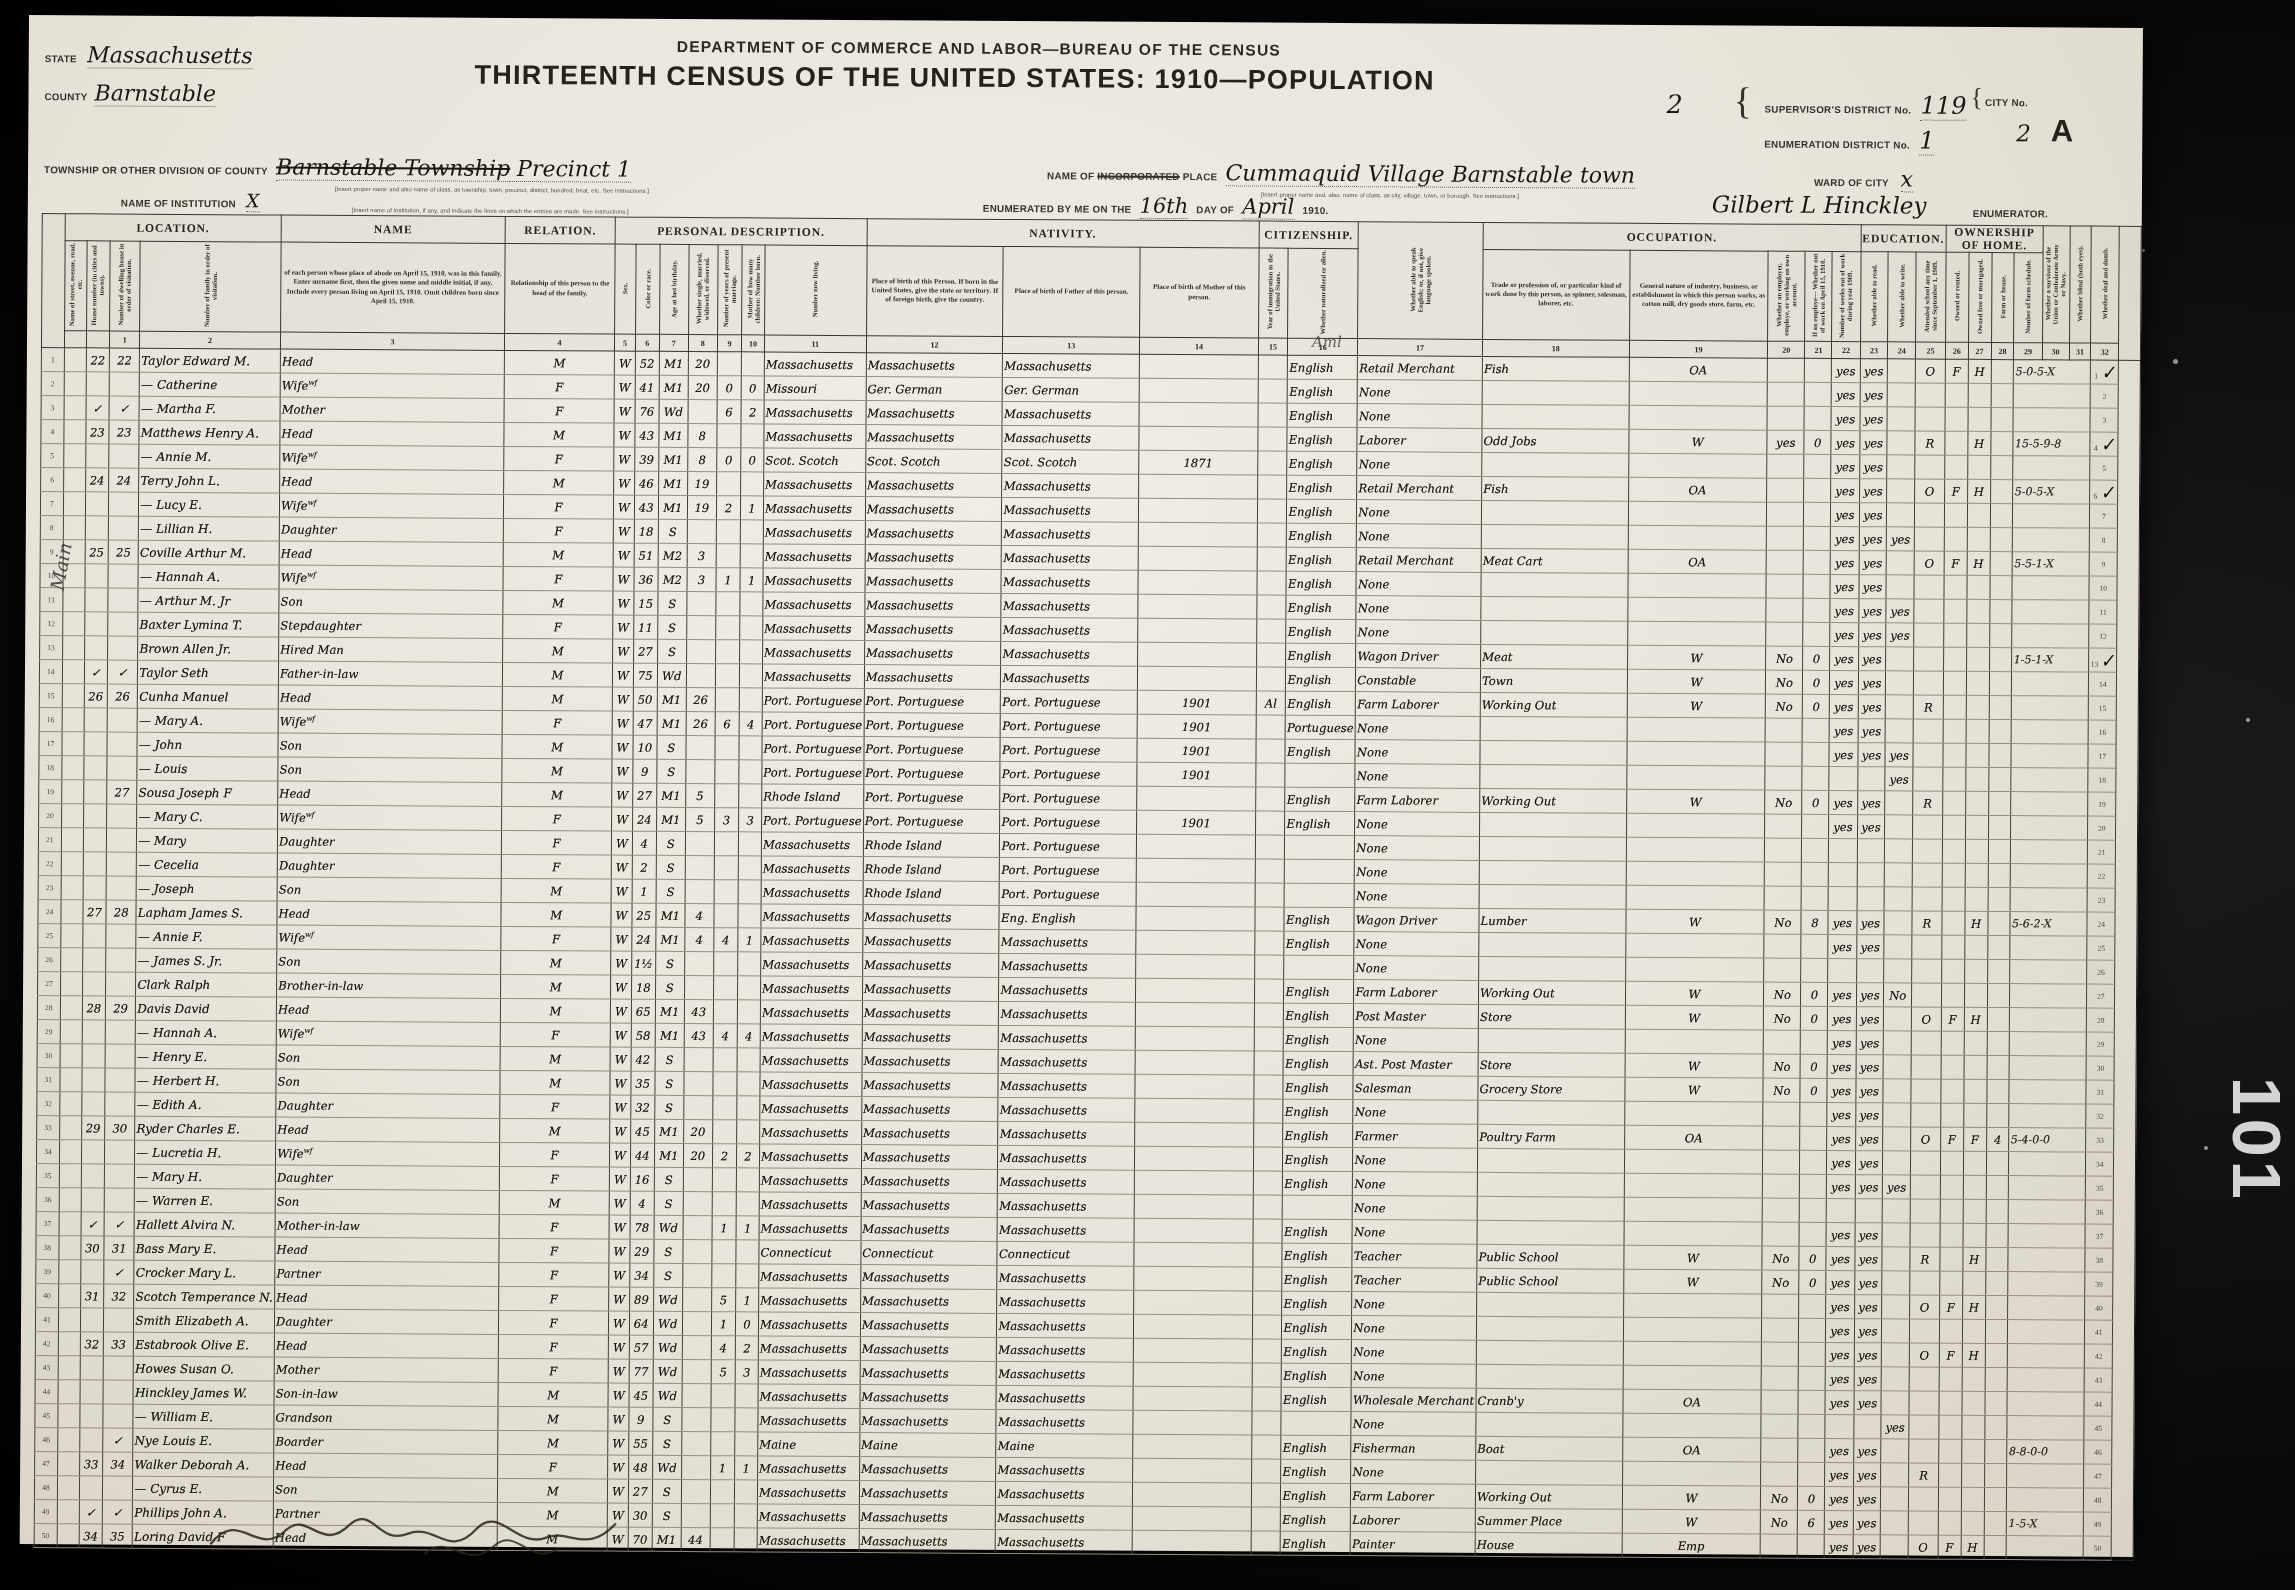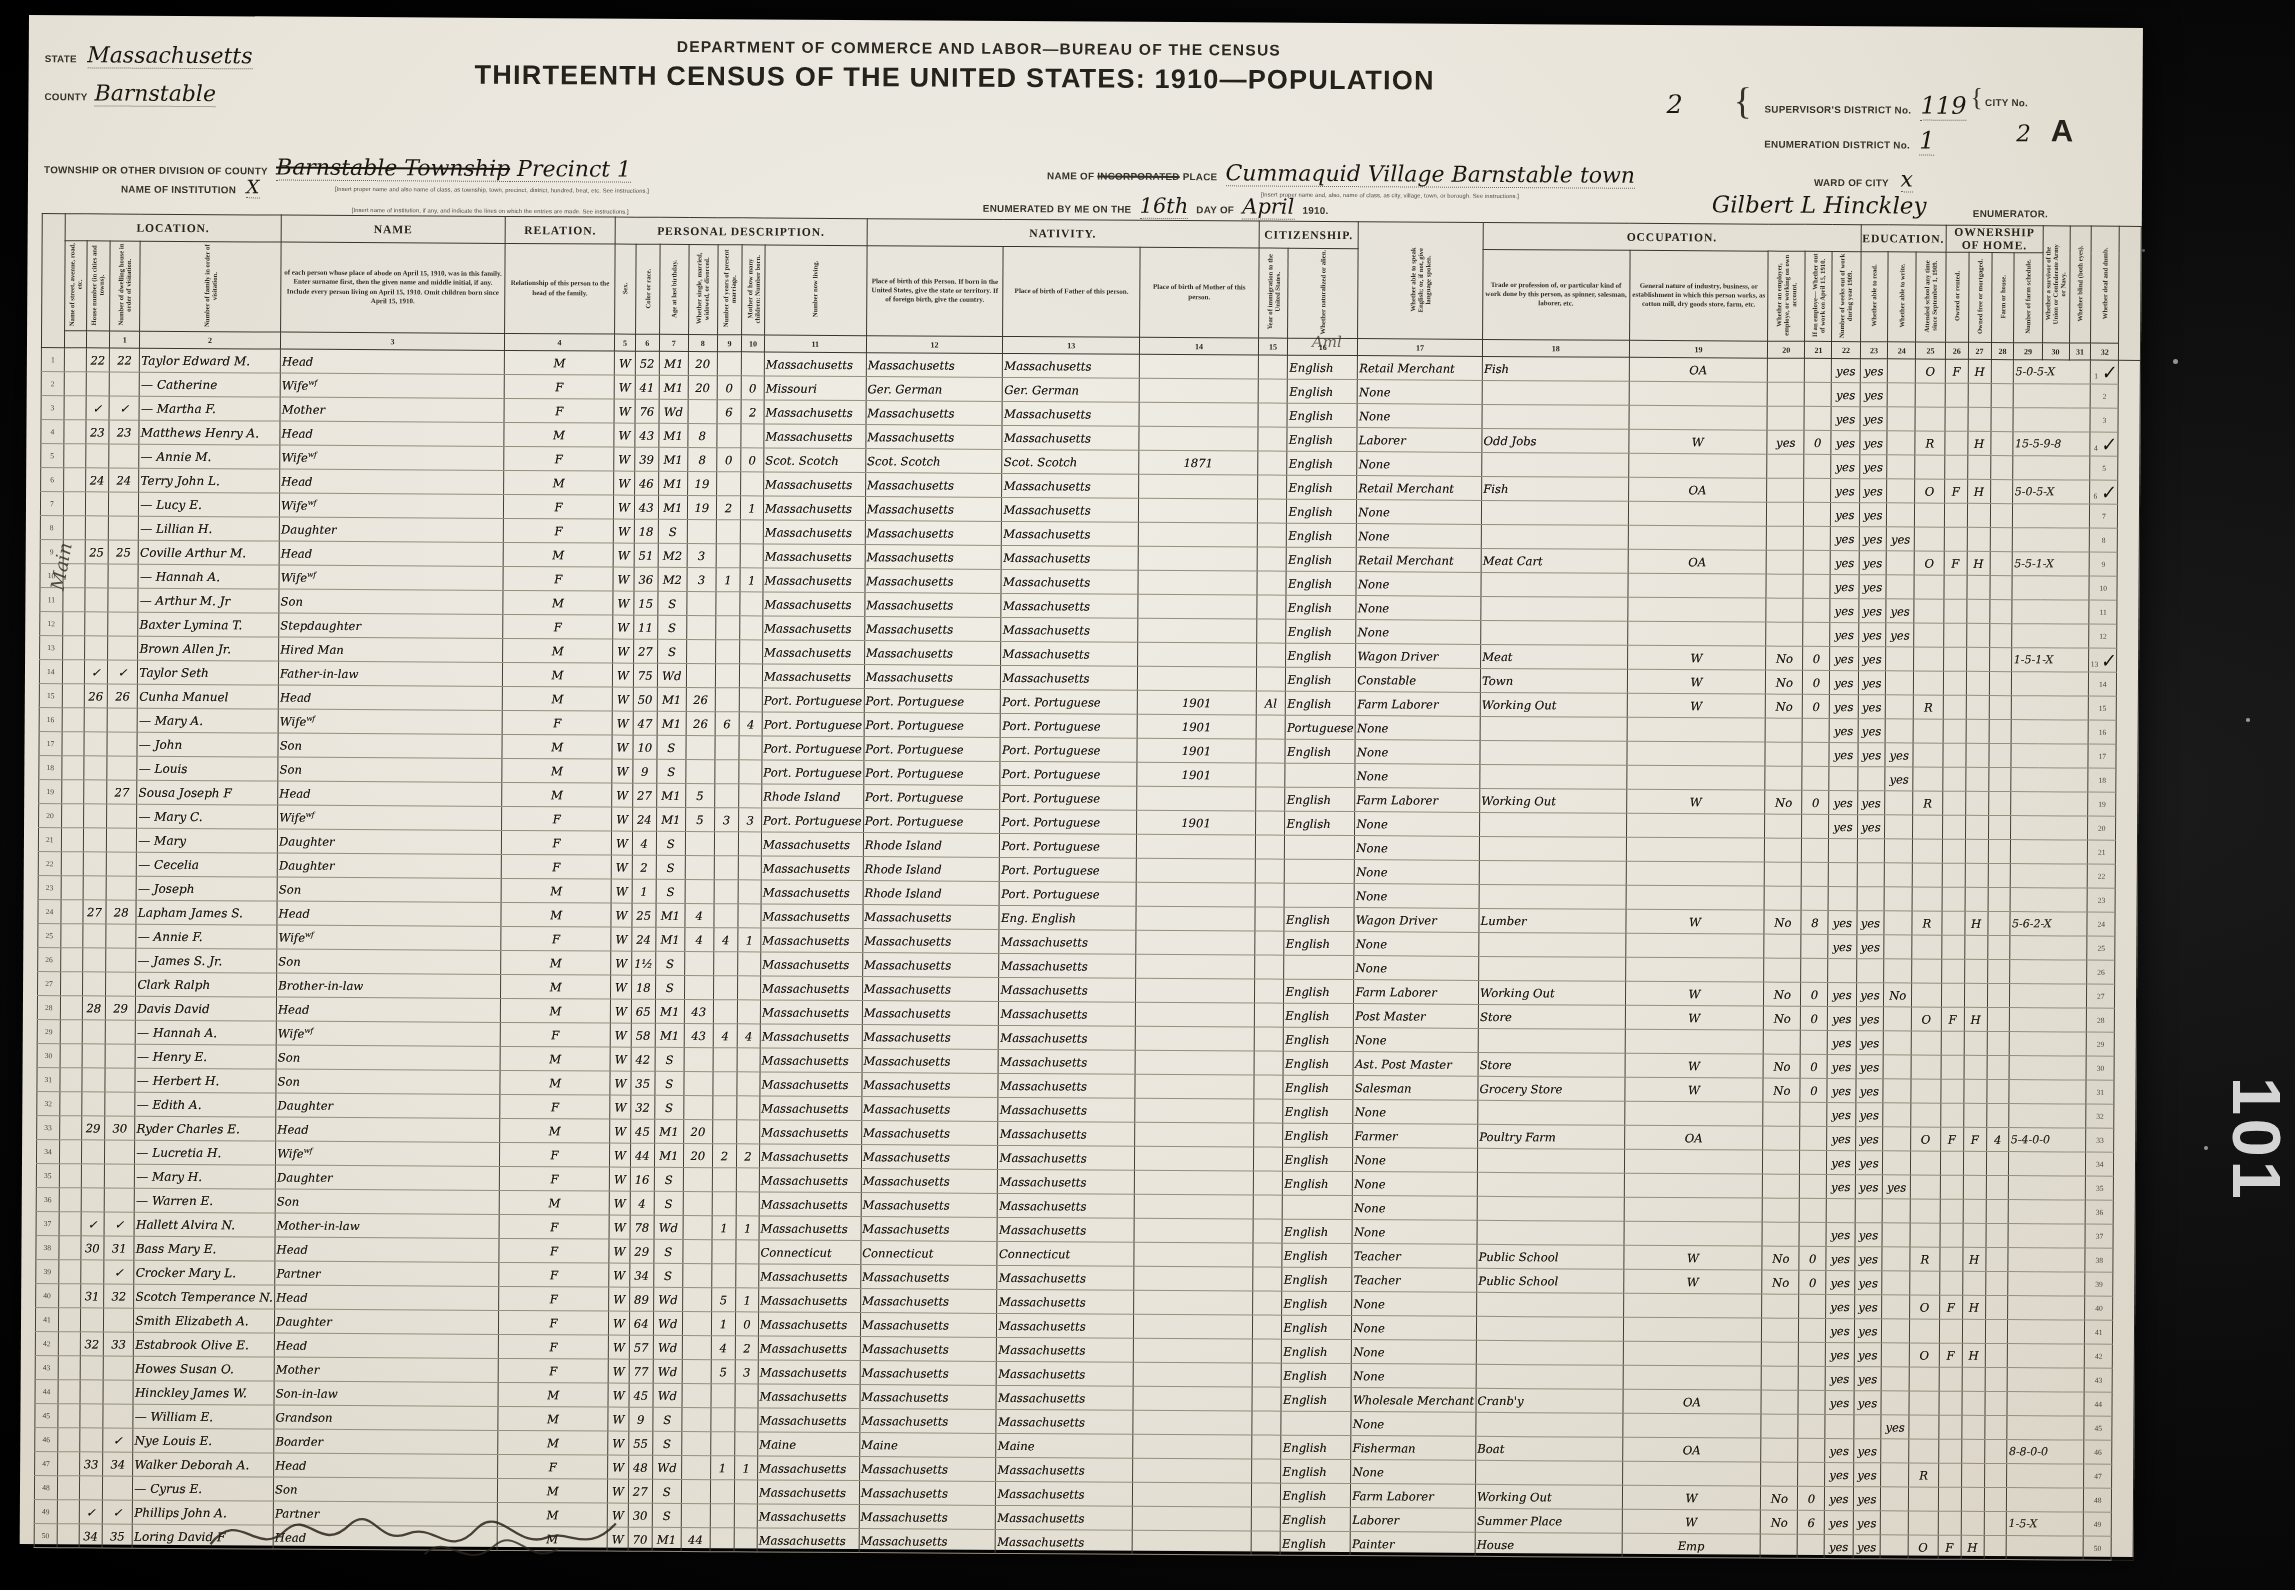--- a/index.html
+++ b/index.html
@@ -110,21 +110,21 @@
   <div class="hdr-abs" style="left:1019px;top:138px;">
     <span class="plabel"><span>NAME OF </span><span class="struck">INCORPORATED</span><span> PLACE</span></span>
     <span class="hwv uline" style="margin-left:5.8px;">Cummaquid Village Barnstable town</span>
   </div>
   <div class="hdr-abs tiny" style="left:1233px;top:169px;">[Insert proper name and, also, name of class, as city, village, town, or borough.  See instructions.]</div>
   <div class="hdr-abs" style="left:1786px;top:140px;">
     <span class="plabel">WARD OF CITY</span>
     <span class="hwv uline" style="margin-left:9.3px;">x</span>
   </div>
 
-  <div class="hdr-abs" style="left:93px;top:160px;">
+  <div class="hdr-abs" style="left:93px;top:174px;">
     <span class="plabel">NAME OF INSTITUTION</span>
     <span class="hwv uline" style="margin-left:8px;font-size:18.5px;">X</span>
   </div>
   <div class="hdr-abs tiny" style="left:324px;top:190px;">[Insert name of institution, if any, and indicate the lines on which the entries are made.  See instructions.]</div>
 
   <div class="hdr-abs" style="left:955px;top:172px;">
     <span class="plabel">ENUMERATED BY ME ON THE</span>
     <span class="hwv uline" style="margin-left:5.8px;font-size:21px;">16th</span>
     <span class="plabel" style="margin-left:5.8px;">DAY OF</span>
     <span class="hwv uline" style="margin-left:5.8px;font-size:21px;">April</span>

